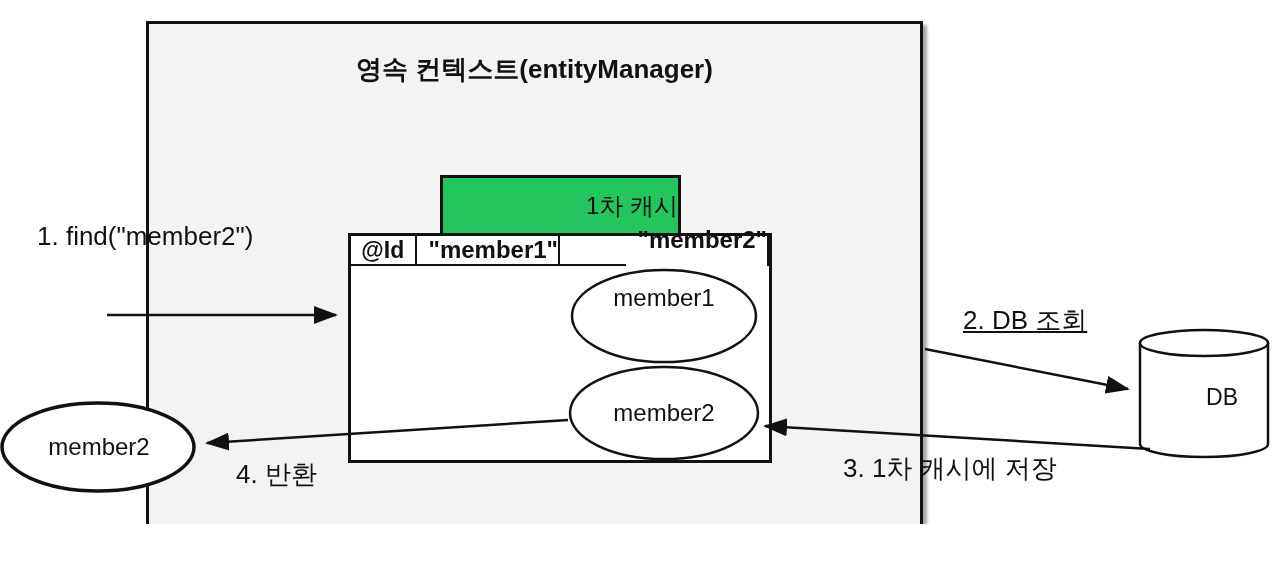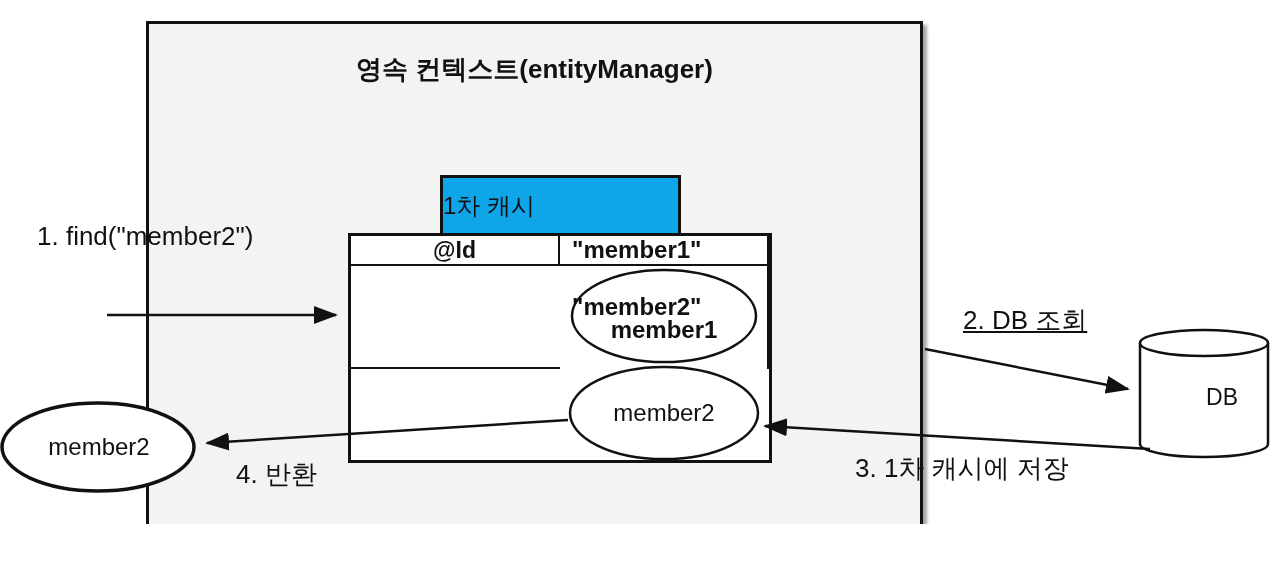--- a/index.html
+++ b/index.html
@@ -15,53 +15,53 @@
     background:#f3f3f2; border:3px solid #111; box-sizing:border-box;
     box-shadow:4px 4px 3px rgba(0,0,0,0.35);
     z-index:1;
   }
   .ctx-title {
     position:absolute; left:146px; top:52px; width:777px;
     text-align:center; font-size:26px; font-weight:bold; z-index:2;
   }
   .cache-box {
     position:absolute; left:440px; top:175px; width:241px; height:61px;
-    background:#0ea5e9; border:3px solid #111; box-sizing:border-box;
-    display:flex; align-items:center; justify-content:flex-start;
+    background:#22c55e; border:3px solid #111; box-sizing:border-box;
+    display:flex; align-items:center; justify-content:flex-end;
     font-size:24px; z-index:2;
   }
   .cache-table {
     position:absolute; left:348px; top:233px; width:424px; height:230px;
     background:#fff; border:3px solid #111; box-sizing:border-box;
-    display:grid; grid-template-columns:1fr 1fr; grid-template-rows:30px 103px 1fr;
+    display:grid; grid-template-columns:1fr 1fr 1fr 1fr; grid-template-rows:30px 103px 1fr;
     z-index:3;
   }
   .cell { box-sizing:border-box; display:flex; align-items:center; }
   .cell.col1 { border-right:2.5px solid #111; }
   .cell.hdr { border-bottom:2.5px solid #111; justify-content:center;
               font-weight:bold; font-size:23px; }
   .cell.row1 { border-bottom:2.5px solid #111; }
   .cell.idcell { font-weight:bold; font-size:24px; padding-left:12px; }
   .cell.id2 { padding-bottom:22px; }
   .shape-layer { position:absolute; left:0; top:0; z-index:5; pointer-events:none; }
   .ellipse-label {
     position:absolute; z-index:6; text-align:center; font-size:24px;
   }
-  .lbl-m1 { left:564px; top:316px; width:200px;font-weight:bold; }
+  .lbl-m1 { left:564px; top:284px; width:200px; }
   .lbl-m2 { left:564px; top:399px; width:200px; }
   .lbl-res { left:2px; top:433px; width:194px; }
   .db-label {
     position:absolute; left:1140px; top:384px; width:128px;
     text-align:center; font-size:23px; z-index:6;padding-left:18px;
   }
   .step { position:absolute; font-size:26px; z-index:6; white-space:nowrap; }
   .step-find { left:37px; top:218px; line-height:37px; }
   .step-find .miss { padding-left:38px; }
   .step-db { left:963px; top:303px;text-decoration:underline; }
-  .step-store { left:843px; top:451px;margin-left:12px; }
+  .step-store { left:843px; top:451px; }
   .step-return { left:236px; top:457px; }
 </style>
 </head>
 <body>
 
 <div class="stage">
 
   <div class="outer-box"></div>
   <div class="ctx-title">영속 컨텍스트(entityManager)</div>
 

